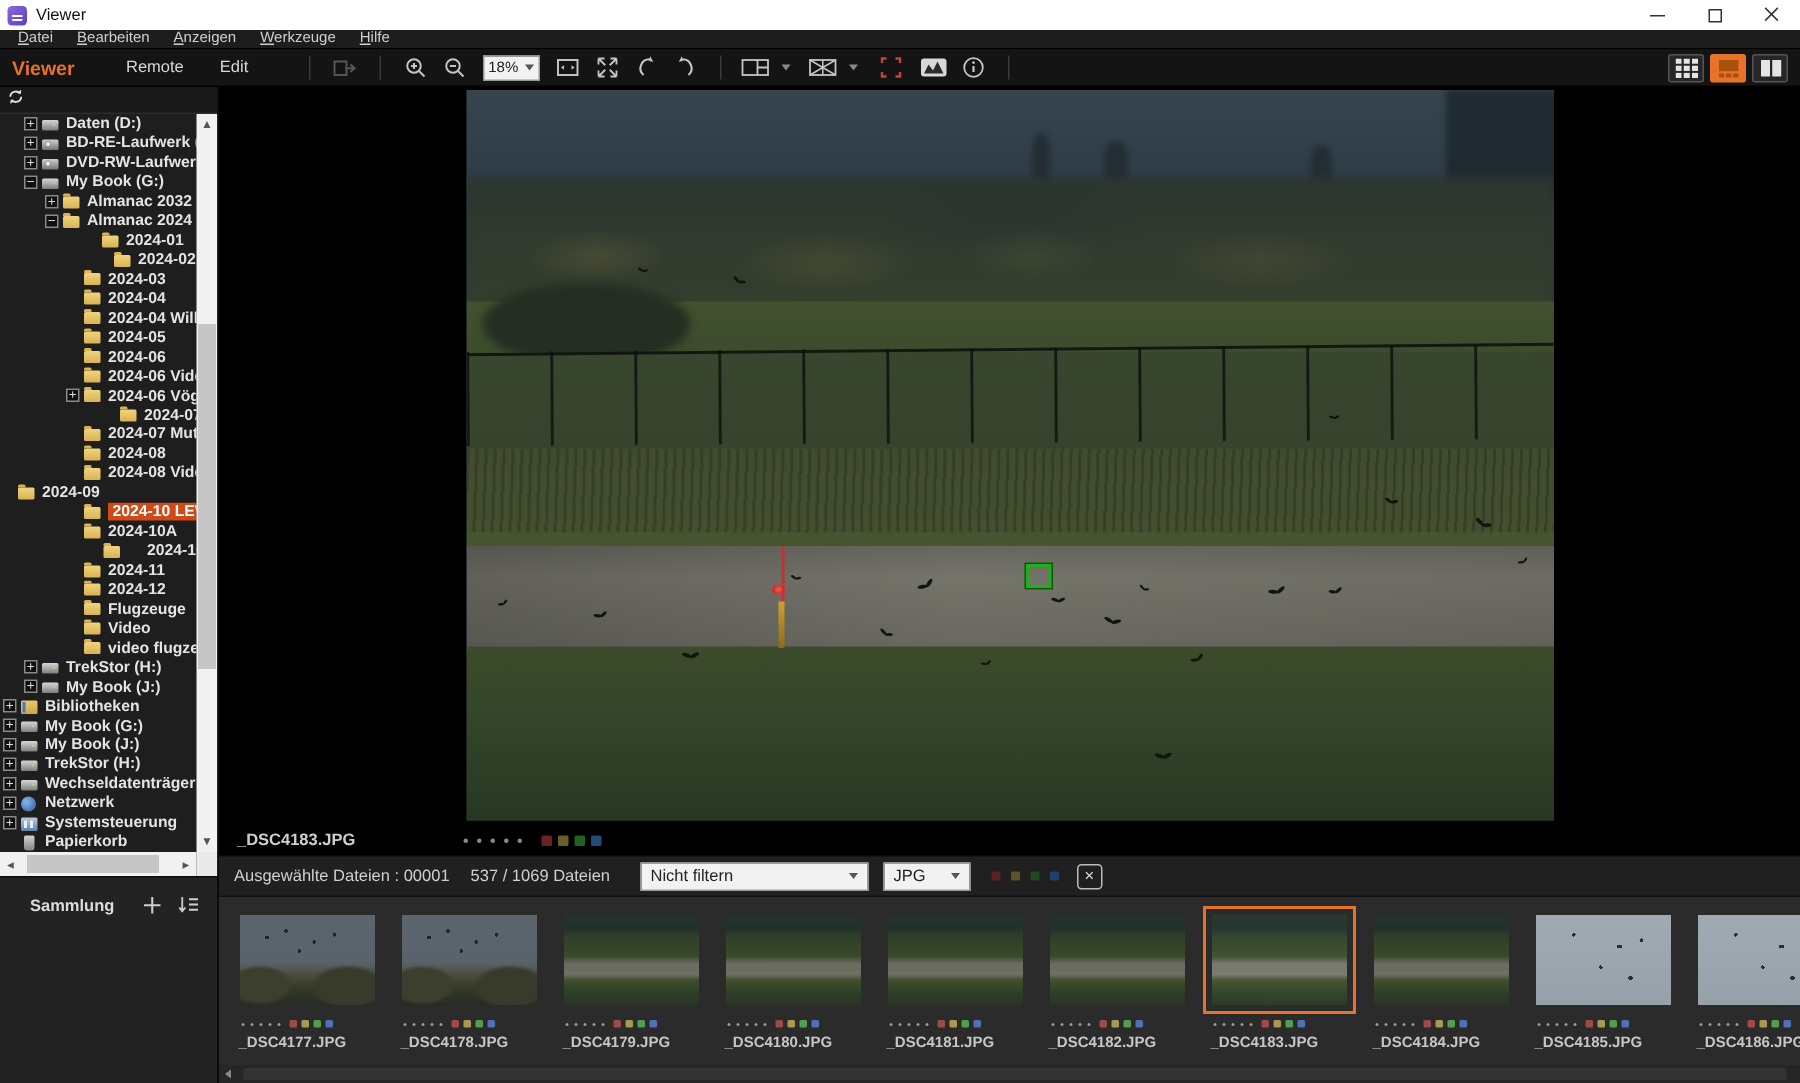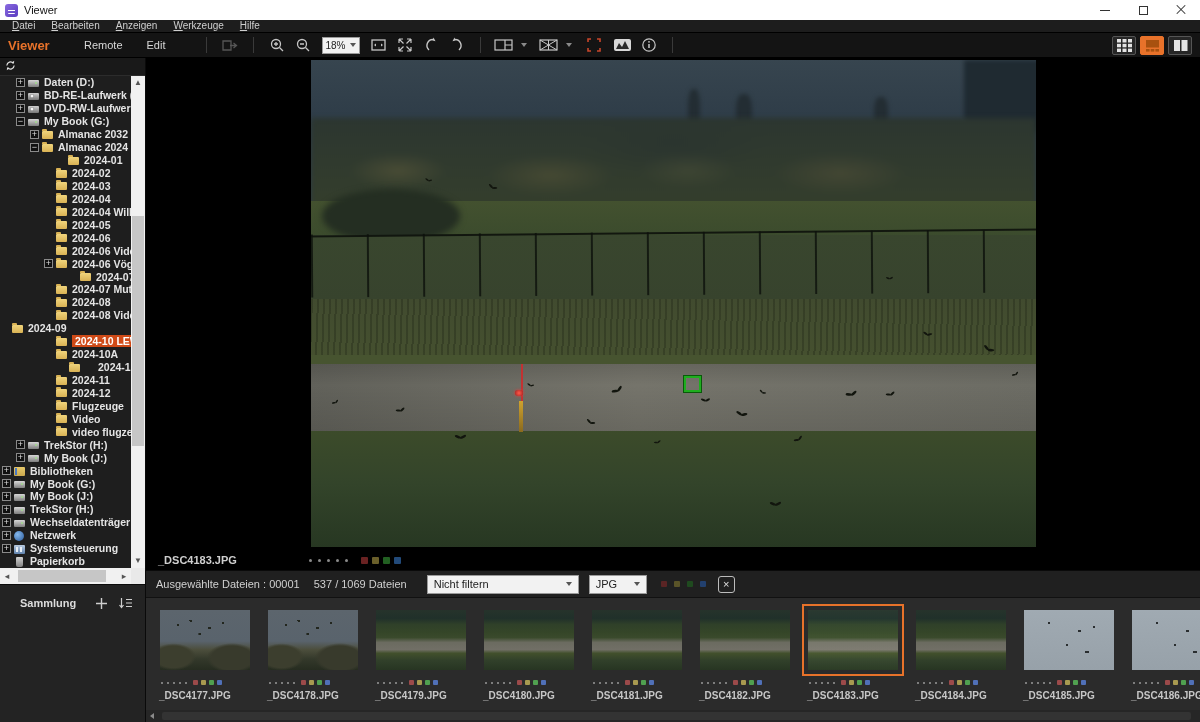--- a/index.html
+++ b/index.html
@@ -85,21 +85,21 @@
     text-align:center;line-height:14px}
   .hscroll{position:absolute;left:0;top:510px;width:131px;height:16px;background:#f1f1f1}
   .hscroll .thumb{position:absolute;top:2px;left:18px;width:88px;height:12px;background:#c6c6c6}
   .harrow{position:absolute;top:0;width:14px;height:16px;color:#555;font-size:9px;
     text-align:center;line-height:16px}
   .scorner{position:absolute;left:131px;top:510px;width:14px;height:16px;background:#e9e9e9}
 
   
   .collection{position:absolute;left:0;top:526px;width:145px;height:138px;background:#232323;
     border-top:1px solid #0c0c0c}
-  .coll-head{display:flex;padding:12px 12px 0 20px}
+  .coll-head{display:flex;align-items:center;padding:12px 12px 0 20px}
   .coll-title{color:#dcdcdc;font-size:11px;font-weight:bold;flex:1}
   .coll-ic{margin-left:10px;display:flex;align-items:center}
 
   
   .main{position:absolute;left:145px;top:58px;width:1055px;height:664px;background:#000;
     border-left:1px solid #0a0a0a}
   .canvas{position:absolute;left:0;top:0;width:1055px;height:512px;background:#000}
 
   
   .photo{position:absolute;left:165px;top:2px;width:725px;height:487px;overflow:hidden;background:#2c3947}
@@ -420,21 +420,21 @@
   </div>
 
   <div class="tree-row" style="padding-left: 56px;">
     <span class="expand-box hidden"></span>
     <span class="tree-icon ic-folder">
           <i></i>
         </span>
     <span class="tree-label">2024-01</span>
   </div>
 
-  <div class="tree-row" style="padding-left: 44px;">
+  <div class="tree-row" style="padding-left: 64px;">
     <span class="expand-box hidden"></span>
     <span class="tree-icon ic-folder">
           <i></i>
         </span>
     <span class="tree-label">2024-02</span>
   </div>
 
   <div class="tree-row" style="padding-left: 44px;">
     <span class="expand-box hidden"></span>
     <span class="tree-icon ic-folder">

